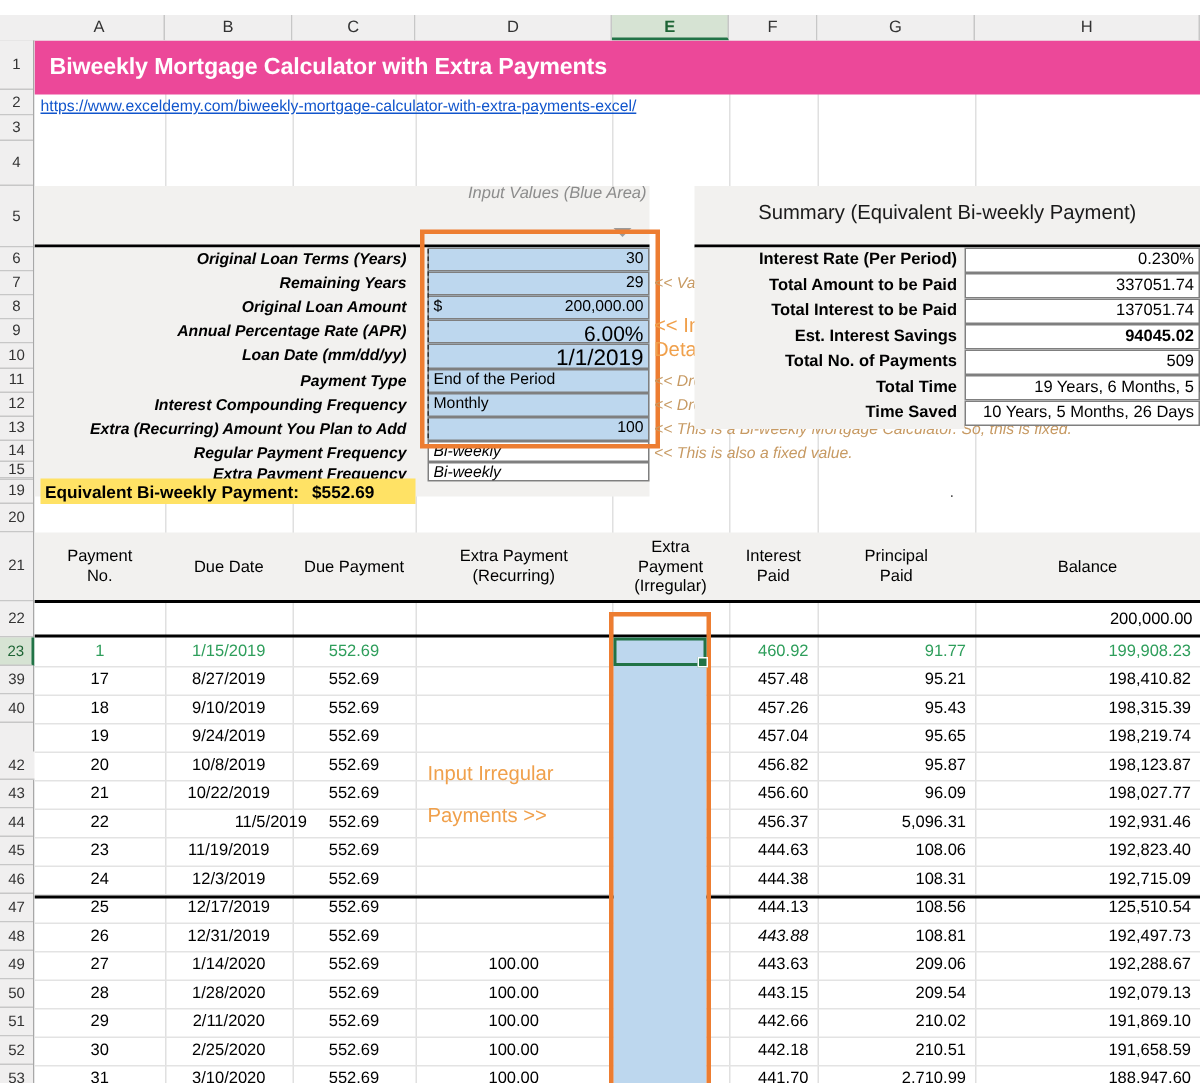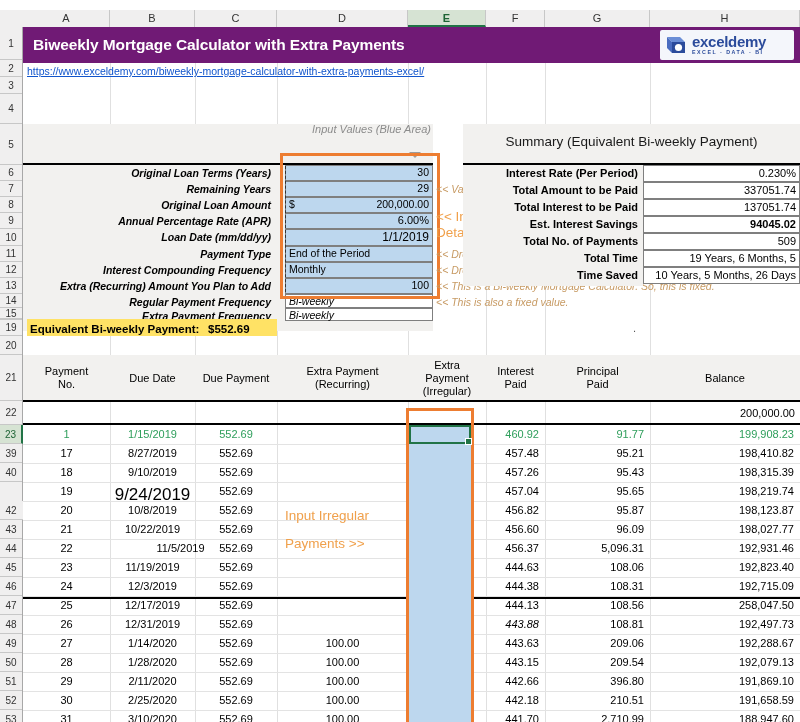--- a/index.html
+++ b/index.html
@@ -44,21 +44,21 @@
   .c{position:absolute;box-sizing:border-box;
      font-size:11px;line-height:1.05;
      white-space:nowrap;overflow:visible;}
   .r{text-align:right;}
   .ctr{text-align:center;}
   .l{text-align:left;}
   .ital{font-style:italic;}
   .b{font-weight:bold;}
 
   
-  .banner{position:absolute;background:#701a75;}
+  .banner{position:absolute;background:#ec4899;}
   .banner .ttl{position:absolute;left:10px;top:50%;transform:translateY(-50%);
      color:#fff;font-size:15.5px;font-weight:bold;letter-spacing:-0.1px;}
   .logo{position:absolute;right:6px;top:50%;transform:translateY(-50%);
      width:134px;height:30px;background:#f4f6fb;border-radius:2px;
      display:flex;align-items:center;padding-left:3px;box-sizing:border-box;}
   .logo .mark{width:26px;height:24px;flex:0 0 26px;position:relative;}
   .logo .txt{margin-left:3px;line-height:1;}
   .logo .txt .w{font-size:15px;font-weight:bold;color:#2b4b9b;letter-spacing:-0.3px;}
   .logo .txt .s{font-size:5.3px;color:#2b4b9b;letter-spacing:1.5px;
                 margin-top:1px;font-weight:bold;}
@@ -156,34 +156,20 @@
         <div class="vline" style="left: 172px; height: 695px;"></div>
         <div class="vline" style="left: 254px; height: 695px;"></div>
         <div class="vline" style="left: 385px; height: 695px;"></div>
         <div class="vline" style="left: 463px; height: 695px;"></div>
         <div class="vline" style="left: 522px; height: 695px;"></div>
         <div class="vline" style="left: 627px; height: 695px;"></div>
       </div>
 
     <div class="banner" style="left:0;top:0;width:777px;height:36px;">
       <div class="ttl">Biweekly Mortgage Calculator with Extra Payments</div>
-      <div class="logo">
-        <div class="mark">
-          <svg width="26" height="24" viewBox="0 0 26 24">
-            <polygon points="4,4 17,4 22,9 9,9" fill="#6b8ed6"></polygon>
-            <polygon points="4,4 9,9 9,20 4,15" fill="#4a6cc0"></polygon>
-            <polygon points="9,9 22,9 22,20 9,20" fill="#2b4b9b"></polygon>
-            <circle cx="15.5" cy="14.5" r="3.6" fill="#ffffff"></circle>
-          </svg>
-        </div>
-        <div class="txt">
-          <div class="w">exceldemy</div>
-          <div class="s">EXCEL - DATA - BI</div>
-        </div>
-      </div>
     </div>
 
     <div class="c l link" style="left:4px;top:39px;width:600px;">https://www.exceldemy.com/biweekly-mortgage-calculator-with-extra-payments-excel/</div>
 
     <div class="band" style="left:0;top:97px;width:410px;height:18px;"></div>
     <div class="band" style="left:0;top:115px;width:410px;height:23px;"></div>
     <div class="c r ital" style="left:230px;top:97px;width:178px;font-size:11px;color:#8c8c8c;">Input Values (Blue Area)</div>
     <div class="dropcaret" style="left:386px;top:125px;"></div>
     <div class="bbot" style="left:0;top:136px;width:410px;"></div>
 
@@ -194,24 +180,24 @@
         <div class="c r" style="left: 264px; top: 140px; width: 142px; font-size: 10.5px;">30</div>
         <div class="c r ital b" style="left: 0px; top: 157px; width: 252px; font-size: 10.5px; padding-right: 4px;">Remaining Years</div>
         <div class="inputcell" style="left: 262px; top: 154px; width: 148px; height: 16px;"></div>
         <div class="c r" style="left: 264px; top: 156px; width: 142px; font-size: 10.5px;">29</div>
         <div class="c r ital b" style="left: 0px; top: 173px; width: 252px; font-size: 10.5px; padding-right: 4px;">Original Loan Amount</div>
         <div class="inputcell" style="left: 262px; top: 170px; width: 148px; height: 16px;"></div>
         <div class="c l" style="left: 266px; top: 172px; width: 20px; font-size: 10.5px;">$</div>
         <div class="c r" style="left: 264px; top: 172px; width: 142px; font-size: 10.5px;">200,000.00</div>
         <div class="c r ital b" style="left: 0px; top: 189px; width: 252px; font-size: 10.5px; padding-right: 4px;">Annual Percentage Rate (APR)</div>
         <div class="inputcell" style="left: 262px; top: 186px; width: 148px; height: 16px;"></div>
-        <div class="c r" style="left: 264px; top: 188px; width: 142px; font-size: 11px;">6.00%</div>
+        <div class="c r" style="left: 264px; top: 188px; width: 142px; font-size: 14px;">6.00%</div>
         <div class="c r ital b" style="left: 0px; top: 205px; width: 252px; font-size: 10.5px; padding-right: 4px;">Loan Date (mm/dd/yy)</div>
         <div class="inputcell" style="left: 262px; top: 202px; width: 148px; height: 17px;"></div>
-        <div class="c r" style="left: 264px; top: 204px; width: 142px; font-size: 12px;">1/1/2019</div>
+        <div class="c r" style="left: 264px; top: 204px; width: 142px; font-size: 15px;">1/1/2019</div>
         <div class="c r ital b" style="left: 0px; top: 222px; width: 252px; font-size: 10.5px; padding-right: 4px;">Payment Type</div>
         <div class="inputcell" style="left: 262px; top: 219px; width: 148px; height: 16px;"></div>
         <div class="c l" style="left: 266px; top: 221px; width: 140px; font-size: 10.5px;">End of the Period</div>
         <div class="c r ital b" style="left: 0px; top: 238px; width: 252px; font-size: 10.5px; padding-right: 4px;">Interest Compounding Frequency</div>
         <div class="inputcell" style="left: 262px; top: 235px; width: 148px; height: 16px;"></div>
         <div class="c l" style="left: 266px; top: 237px; width: 140px; font-size: 10.5px;">Monthly</div>
         <div class="c r ital b" style="left: 0px; top: 254px; width: 252px; font-size: 10.5px; padding-right: 4px;">Extra (Recurring) Amount You Plan to Add</div>
         <div class="inputcell" style="left: 262px; top: 251px; width: 148px; height: 16px;"></div>
         <div class="c r" style="left: 264px; top: 253px; width: 142px; font-size: 10.5px;">100</div>
         <div class="c r ital b" style="left: 0px; top: 270px; width: 252px; font-size: 10.5px; padding-right: 4px;">Regular Payment Frequency</div>
@@ -327,21 +313,21 @@
           <div class="c ctr" style="left: 0px; top: 440px; width: 87px; font-size: 11px;">18</div>
           <div class="c ctr" style="left: 87px; top: 440px; width: 85px; font-size: 11px;">9/10/2019</div>
           <div class="c ctr" style="left: 172px; top: 440px; width: 82px; font-size: 11px;">552.69</div>
           <div class="c r" style="left: 463px; top: 440px; width: 53px; font-size: 11px;">457.26</div>
           <div class="c r" style="left: 522px; top: 440px; width: 99px; font-size: 11px;">95.43</div>
           <div class="c r" style="left: 627px; top: 440px; width: 144px; font-size: 11px;">198,315.39</div>
         </div>
         <div class="hline" style="top: 455px;"></div>
         <div>
           <div class="c ctr" style="left: 0px; top: 459px; width: 87px; font-size: 11px;">19</div>
-          <div class="c ctr" style="left: 87px; top: 459px; width: 85px; font-size: 17px;">9/24/2019</div>
+          <div class="c ctr" style="left: 87px; top: 459px; width: 85px; font-size: 11px;">9/24/2019</div>
           <div class="c ctr" style="left: 172px; top: 459px; width: 82px; font-size: 11px;">552.69</div>
           <div class="c r" style="left: 463px; top: 459px; width: 53px; font-size: 11px;">457.04</div>
           <div class="c r" style="left: 522px; top: 459px; width: 99px; font-size: 11px;">95.65</div>
           <div class="c r" style="left: 627px; top: 459px; width: 144px; font-size: 11px;">198,219.74</div>
         </div>
         <div class="hline" style="top: 474px;"></div>
         <div>
           <div class="c ctr" style="left: 0px; top: 478px; width: 87px; font-size: 11px;">20</div>
           <div class="c ctr" style="left: 87px; top: 478px; width: 85px; font-size: 11px;">10/8/2019</div>
           <div class="c ctr" style="left: 172px; top: 478px; width: 82px; font-size: 11px;">552.69</div>
@@ -386,21 +372,21 @@
           <div class="c r" style="left: 522px; top: 554px; width: 99px; font-size: 11px;">108.31</div>
           <div class="c r" style="left: 627px; top: 554px; width: 144px; font-size: 11px;">192,715.09</div>
         </div>
         <div class="hline" style="top: 569px;"></div>
         <div>
           <div class="c ctr" style="left: 0px; top: 573px; width: 87px; font-size: 11px;">25</div>
           <div class="c ctr" style="left: 87px; top: 573px; width: 85px; font-size: 11px;">12/17/2019</div>
           <div class="c ctr" style="left: 172px; top: 573px; width: 82px; font-size: 11px;">552.69</div>
           <div class="c r" style="left: 463px; top: 573px; width: 53px; font-size: 11px;">444.13</div>
           <div class="c r" style="left: 522px; top: 573px; width: 99px; font-size: 11px;">108.56</div>
-          <div class="c r" style="left: 627px; top: 573px; width: 144px; font-size: 11px;">258,047.50</div>
+          <div class="c r" style="left: 627px; top: 573px; width: 144px; font-size: 11px;">125,510.54</div>
         </div>
         <div class="hline" style="top: 588px;"></div>
         <div>
           <div class="c ctr" style="left: 0px; top: 592px; width: 87px; font-size: 11px;">26</div>
           <div class="c ctr" style="left: 87px; top: 592px; width: 85px; font-size: 11px;">12/31/2019</div>
           <div class="c ctr" style="left: 172px; top: 592px; width: 82px; font-size: 11px;">552.69</div>
           <div class="c r" style="left: 463px; top: 592px; width: 53px; font-size: 11px; font-style: italic;">443.88</div>
           <div class="c r" style="left: 522px; top: 592px; width: 99px; font-size: 11px;">108.81</div>
           <div class="c r" style="left: 627px; top: 592px; width: 144px; font-size: 11px;">192,497.73</div>
         </div>
@@ -424,21 +410,21 @@
           <div class="c r" style="left: 522px; top: 630px; width: 99px; font-size: 11px;">209.54</div>
           <div class="c r" style="left: 627px; top: 630px; width: 144px; font-size: 11px;">192,079.13</div>
         </div>
         <div class="hline" style="top: 645px;"></div>
         <div>
           <div class="c ctr" style="left: 0px; top: 649px; width: 87px; font-size: 11px;">29</div>
           <div class="c ctr" style="left: 87px; top: 649px; width: 85px; font-size: 11px;">2/11/2020</div>
           <div class="c ctr" style="left: 172px; top: 649px; width: 82px; font-size: 11px;">552.69</div>
           <div class="c ctr" style="left: 254px; top: 649px; width: 131px; font-size: 11px;">100.00</div>
           <div class="c r" style="left: 463px; top: 649px; width: 53px; font-size: 11px;">442.66</div>
-          <div class="c r" style="left: 522px; top: 649px; width: 99px; font-size: 11px;">396.80</div>
+          <div class="c r" style="left: 522px; top: 649px; width: 99px; font-size: 11px;">210.02</div>
           <div class="c r" style="left: 627px; top: 649px; width: 144px; font-size: 11px;">191,869.10</div>
         </div>
         <div class="hline" style="top: 664px;"></div>
         <div>
           <div class="c ctr" style="left: 0px; top: 668px; width: 87px; font-size: 11px;">30</div>
           <div class="c ctr" style="left: 87px; top: 668px; width: 85px; font-size: 11px;">2/25/2020</div>
           <div class="c ctr" style="left: 172px; top: 668px; width: 82px; font-size: 11px;">552.69</div>
           <div class="c ctr" style="left: 254px; top: 668px; width: 131px; font-size: 11px;">100.00</div>
           <div class="c r" style="left: 463px; top: 668px; width: 53px; font-size: 11px;">442.18</div>
           <div class="c r" style="left: 522px; top: 668px; width: 99px; font-size: 11px;">210.51</div>

